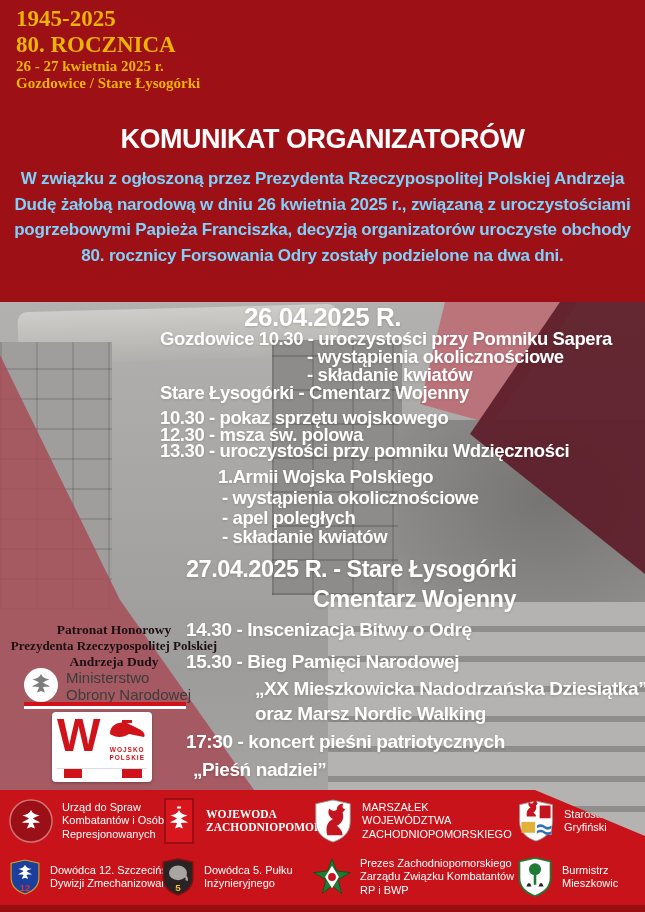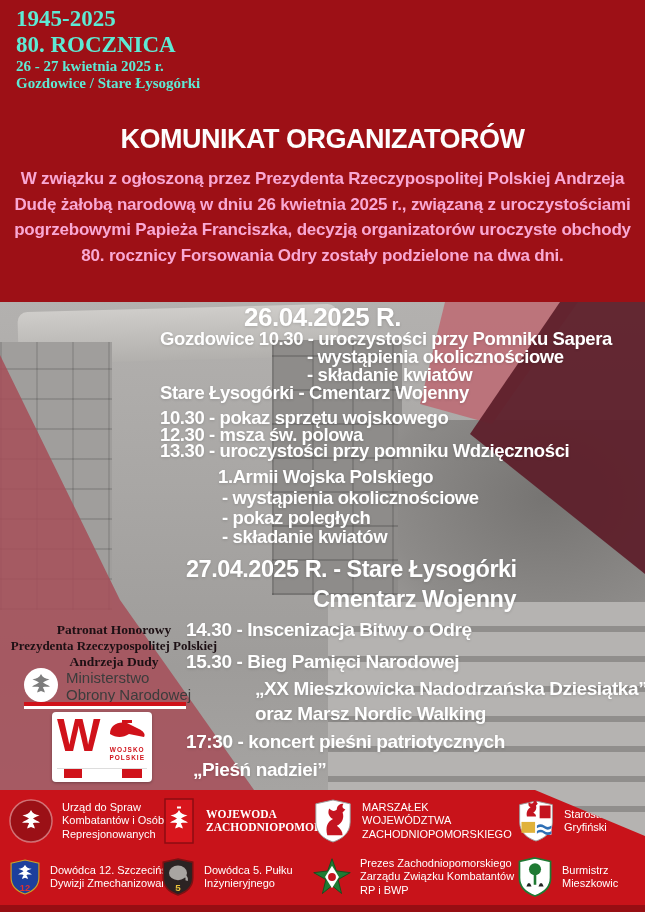--- a/index.html
+++ b/index.html
@@ -6,33 +6,33 @@
   .poster{
     position:relative;width:645px;height:912px;overflow:hidden;
     font-family:"Liberation Sans",sans-serif;
     background:#a7a5a3;
   }
   
   .top-band{
     position:absolute;left:0;top:0;width:645px;height:302px;
     background:#9d1016;z-index:3;
   }
-  .title-block{position:absolute;left:16px;top:6px;color:#5eead4;
+  .title-block{position:absolute;left:16px;top:6px;color:#eab308;
     font-family:"Liberation Serif",serif;font-weight:bold;}
   .years{font-size:23px;line-height:26px;}
   .h1a{font-size:23px;line-height:26px;}
   .h1b{font-size:26px;line-height:28px;letter-spacing:.5px;}
   .subline{font-size:15px;line-height:17px;}
   .kom-title{
     position:absolute;left:0;top:124px;width:100%;text-align:center;
     color:#fdfdfd;font-size:27px;font-weight:bold;letter-spacing:-.5px;
   }
   .kom-body{
     position:absolute;left:8px;top:166px;width:629px;margin:0;
-    color:#f9a8d4;font-size:17px;font-weight:bold;line-height:25.5px;
+    color:#7dd3fc;font-size:17px;font-weight:bold;line-height:25.5px;
     text-align:center;letter-spacing:-.2px;
   }
   
   .photo-area{
     position:absolute;left:0;top:302px;width:645px;height:610px;
     background:linear-gradient(180deg,#b3b1af 0%,#a7a5a3 35%,#9e9c9a 60%,#aeacaa 100%);
     z-index:1;
   }
   .stone{position:absolute;z-index:1;}
   .slab{left:18px;top:6px;width:320px;height:52px;border-radius:10px;
@@ -133,21 +133,21 @@
     <div class="sched day1-heading">26.04.2025 R.</div>
     <div class="sched d1 p0">Gozdowice 10.30 - uroczystości przy Pomniku Sapera</div>
     <div class="sched d1 p1">- wystąpienia okolicznościowe</div>
     <div class="sched d1 p2">- składanie kwiatów</div>
     <div class="sched d1 p3">Stare Łysogórki - Cmentarz Wojenny</div>
     <div class="sched d1 p4">10.30 - pokaz sprzętu wojskowego</div>
     <div class="sched d1 p5">12.30 - msza św. polowa</div>
     <div class="sched d1 p6">13.30 - uroczystości przy pomniku Wdzięczności</div>
     <div class="sched d1 p7">1.Armii Wojska Polskiego</div>
     <div class="sched d1 p8">- wystąpienia okolicznościowe</div>
-    <div class="sched d1 p9">- pokaz poległych</div>
+    <div class="sched d1 p9">- apel poległych</div>
     <div class="sched d1 p10">- składanie kwiatów</div>
 
     <div class="sched day2-h1">27.04.2025 R. - Stare Łysogórki</div>
     <div class="sched day2-h2">Cmentarz Wojenny</div>
     <div class="sched d2 q0">14.30 - Inscenizacja Bitwy o Odrę</div>
     <div class="sched d2 q1">15.30 - Bieg Pamięci Narodowej</div>
     <div class="sched d2 q2">„XX Mieszkowicka Nadodrzańska Dziesiątka”</div>
     <div class="sched d2 q3">oraz Marsz Nordic Walking</div>
     <div class="sched d2 q4">17:30 - koncert pieśni patriotycznych</div>
     <div class="sched d2 q5">„Pieśń nadziei”</div>

